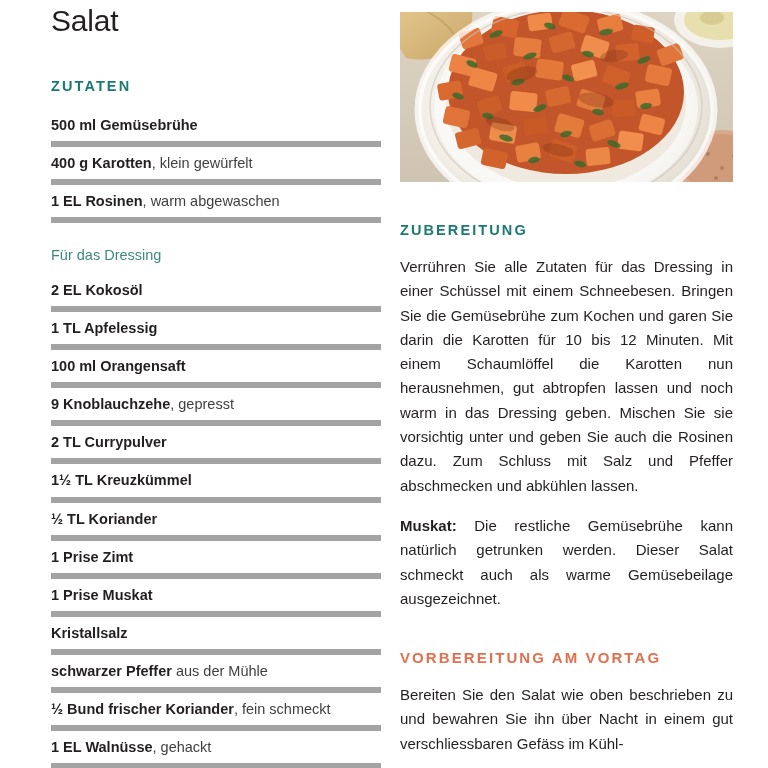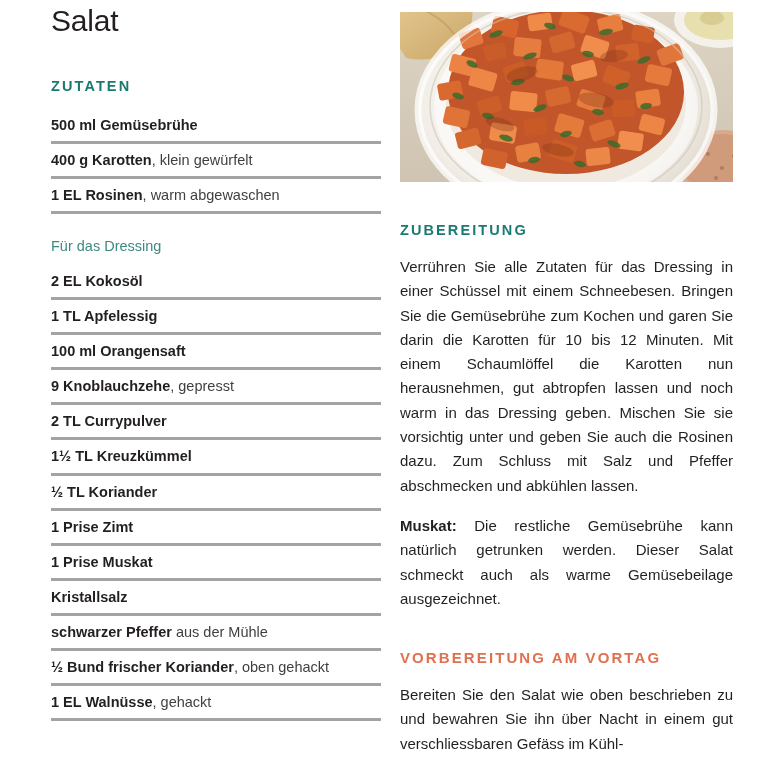--- a/index.html
+++ b/index.html
@@ -52,21 +52,21 @@
 
   .ingredient-list {
     list-style: none;
     margin-top: 15px;
   }
 
   .ingredient-row {
     font-size: 14.5px;
     line-height: 1.25;
     padding: 7px 0 7px 0;
-    border-bottom: 3px solid #a3a3a3;
+    border-bottom: 6px solid #a3a3a3;
     color: #231f20;
   }
 
   .ingredient-row .amt {
     font-weight: 700;
   }
 
   .ingredient-row .note {
     font-weight: 400;
     color: #3f3f3f;
@@ -186,21 +186,21 @@
       <li class="ingredient-row">
         <span class="amt">1 Prise Muskat</span><span class="note"></span>
       </li>
       <li class="ingredient-row">
         <span class="amt">Kristallsalz</span><span class="note"></span>
       </li>
       <li class="ingredient-row">
         <span class="amt">schwarzer Pfeffer</span><span class="note"> aus der Mühle</span>
       </li>
       <li class="ingredient-row">
-        <span class="amt">½ Bund frischer Koriander</span><span class="note">, oben gehackt</span>
+        <span class="amt">½ Bund frischer Koriander</span><span class="note">, fein schmeckt</span>
       </li>
       <li class="ingredient-row">
         <span class="amt">1 EL Walnüsse</span><span class="note">, gehackt</span>
       </li>
     </ul>
 
   </div>
 
   <div class="right-col">
 

